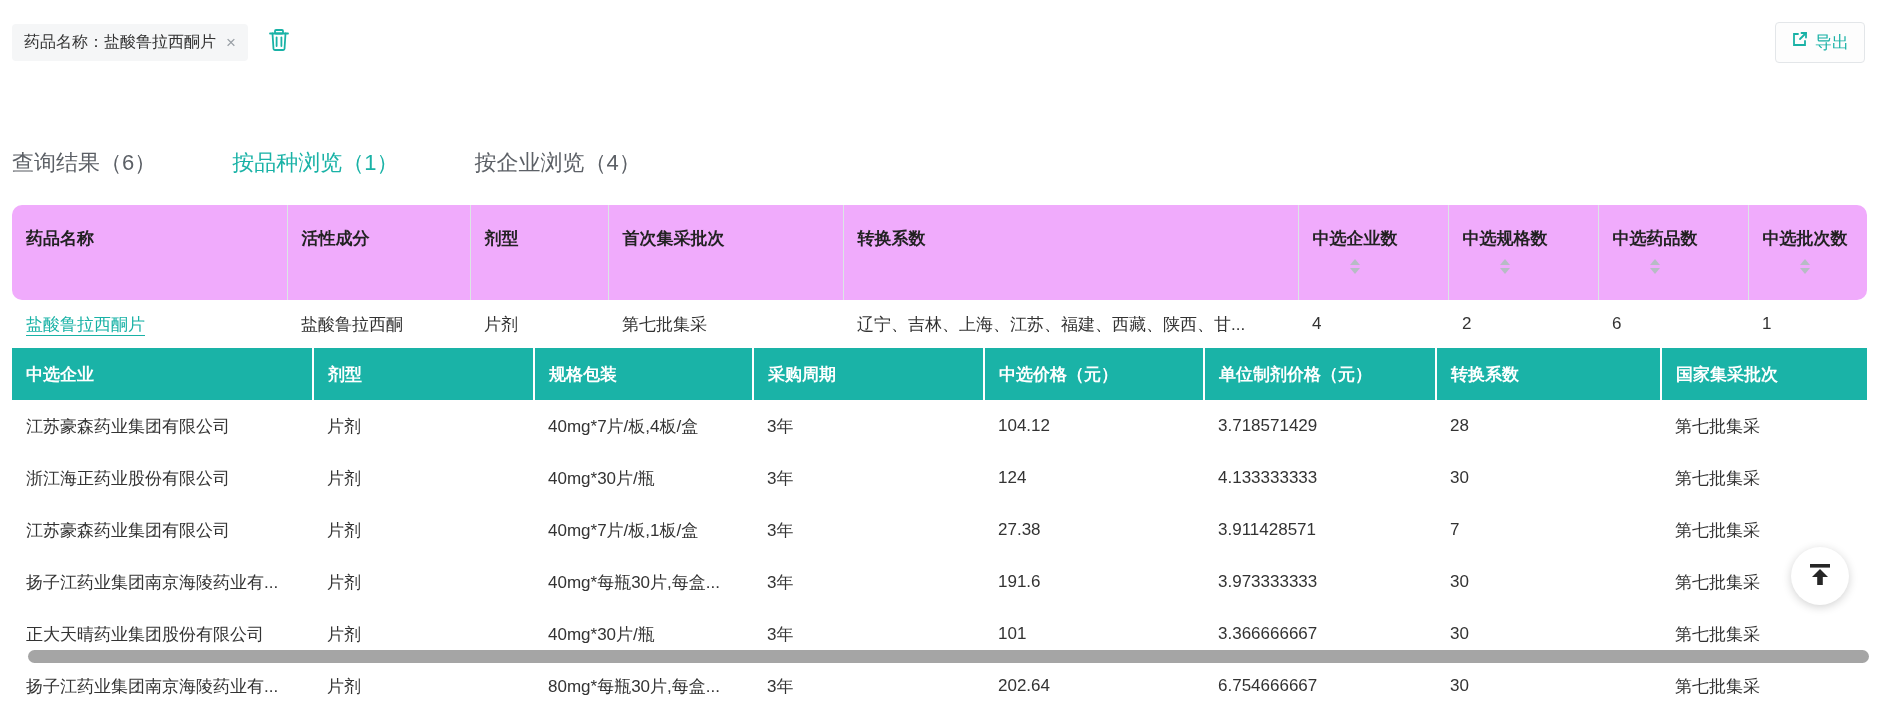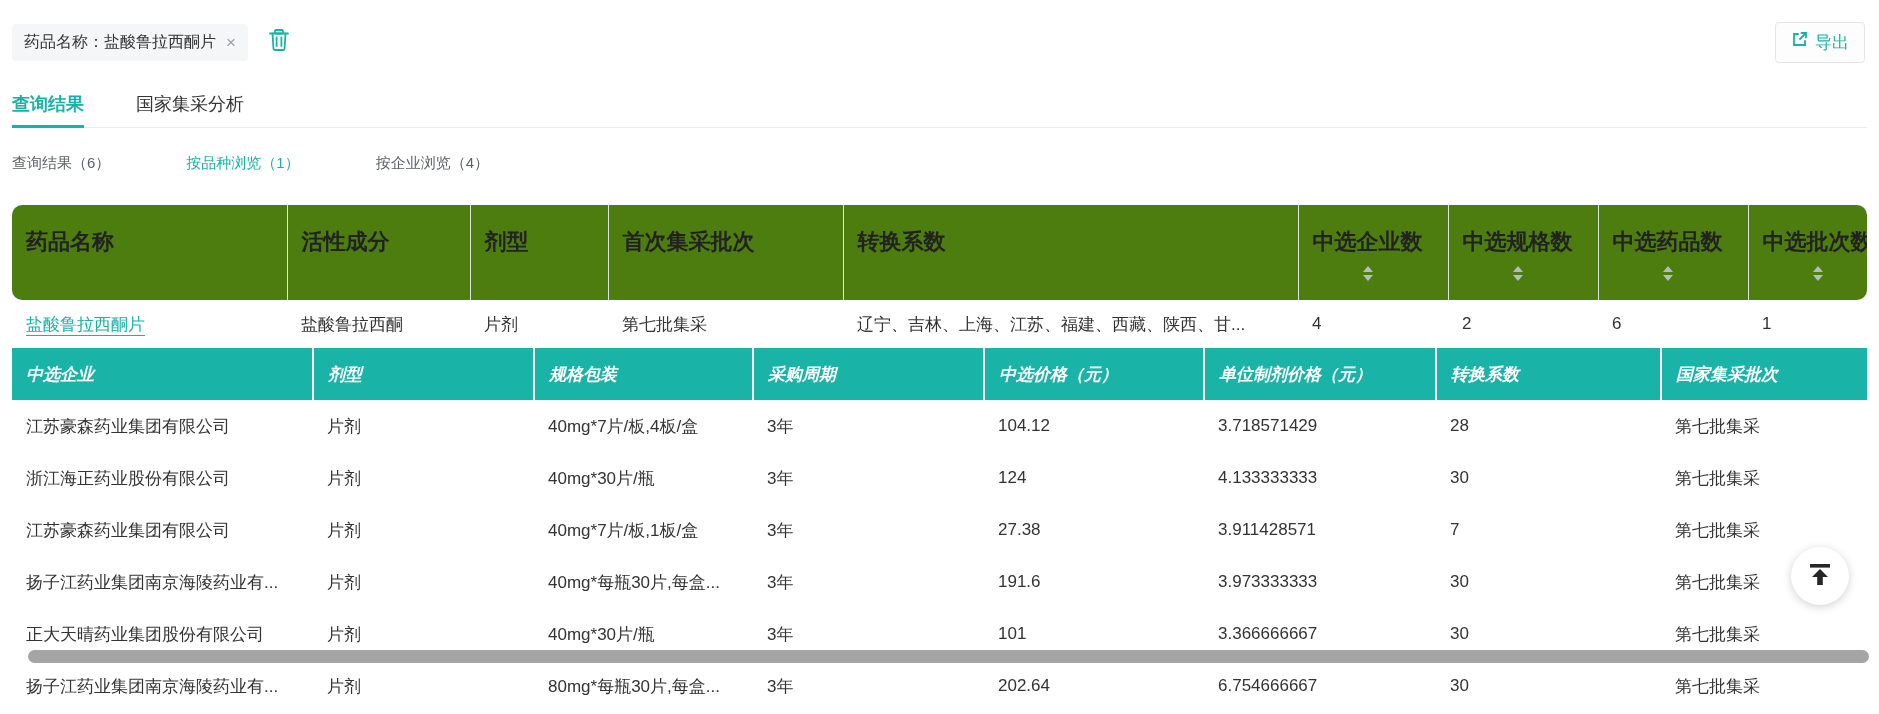--- a/index.html
+++ b/index.html
@@ -24,49 +24,49 @@
           border-bottom:1px solid #ececec; display:flex; gap:52px; }
   .tab { position:relative; font-size:18px; display:flex; align-items:flex-start;
          padding-top:4px; cursor:pointer; color:#333; }
   .tab.active { color:#19b2a6; font-weight:bold; }
   .tab.active::after { content:""; position:absolute; left:0; right:0; bottom:-1px;
                        height:3px; background:#19b2a6; }
 
   
   .subtabs { position:absolute; top:150px; left:12px; height:26px;
              display:flex; gap:76px; align-items:center; }
-  .subtab { font-size:15px; color:#5c6066; cursor:pointer; }
+  .subtab { font-size:22px; color:#5c6066; cursor:pointer; }
   .subtab.active { color:#19b2a6; }
 
   
   table { border-collapse:collapse; table-layout:fixed; width:1855px; }
   td,th { overflow:hidden; white-space:nowrap; text-overflow:ellipsis; text-align:left; }
 
   
   .summary-table { position:absolute; top:205px; left:12px; }
   .summary-head tr { height:95px; }
-  .summary-head th { background:#4d7c0f; vertical-align:top; padding:22px 14px 0 14px;
-                     font-size:22px; font-weight:bold; color:#222;
+  .summary-head th { background:#f0abfc; vertical-align:top; padding:22px 14px 0 14px;
+                     font-size:17px; font-weight:bold; color:#222;
                      border-right:1px solid #dbe6e4; }
   .summary-head th:first-child { border-radius:10px 0 0 10px; }
   .summary-head th:last-child  { border-radius:0 10px 10px 0; border-right:none; }
   .head-inner { display:inline-flex; flex-direction:column; align-items:center; gap:9px; }
   .sort-carets { display:flex; flex-direction:column; gap:3px; align-items:center; cursor:pointer; }
   .caret-up   { width:0; height:0; border-left:5px solid transparent;
                 border-right:5px solid transparent; border-bottom:6px solid #b6bcc4; }
   .caret-down { width:0; height:0; border-left:5px solid transparent;
                 border-right:5px solid transparent; border-top:6px solid #b6bcc4; }
   .summary-body tr { height:48px; }
   .summary-body td { padding:8px 14px; font-size:17px; color:#333; background:#fff; }
   .drug-link { color:#19b2a6; text-decoration:underline; text-underline-offset:5px;
                text-decoration-thickness:1px; cursor:pointer; }
 
   
   .detail-table { position:absolute; top:348px; left:12px; }
-  .detail-head tr { height:52px;font-style:italic; }
+  .detail-head tr { height:52px; }
   .detail-head th { background:#1ab3a7; color:#fff; font-size:17px; font-weight:bold;
                     padding:0 14px; border-right:2px solid rgba(255,255,255,.9); }
   .detail-head th:last-child { border-right:none; }
   .detail-body tr { height:52px; }
   .detail-body td { padding:0 14px; font-size:17px; color:#333; background:#fff; }
 
   
   .backtop { position:absolute; left:1791px; top:547px; width:58px; height:58px;
              border-radius:50%; background:#fff; box-shadow:0 2px 10px rgba(0,0,0,.18);
              display:flex; align-items:center; justify-content:center; cursor:pointer; }
@@ -101,28 +101,20 @@
         <svg width="17" height="17" viewBox="0 0 17 17" fill="none" stroke="#19b2a6" stroke-width="1.8" stroke-linecap="round">
           <path d="M7 3 H3 V14 H14 V10"></path>
           <path d="M9 8 L15 2"></path>
           <path d="M10.5 2 H15 V6.5"></path>
         </svg>
       </span>
       <span>导出</span>
     </div>
   </div>
 
-  <div class="tabs">
-    <div class="tab active">
-      <span>查询结果</span>
-    </div>
-    <div class="tab">
-      <span>国家集采分析</span>
-    </div>
-  </div>
 
   <div class="subtabs">
     <div class="subtab">
       <span>查询结果（6）</span>
     </div>
     <div class="subtab active">
       <span>按品种浏览（1）</span>
     </div>
     <div class="subtab">
       <span>按企业浏览（4）</span>

